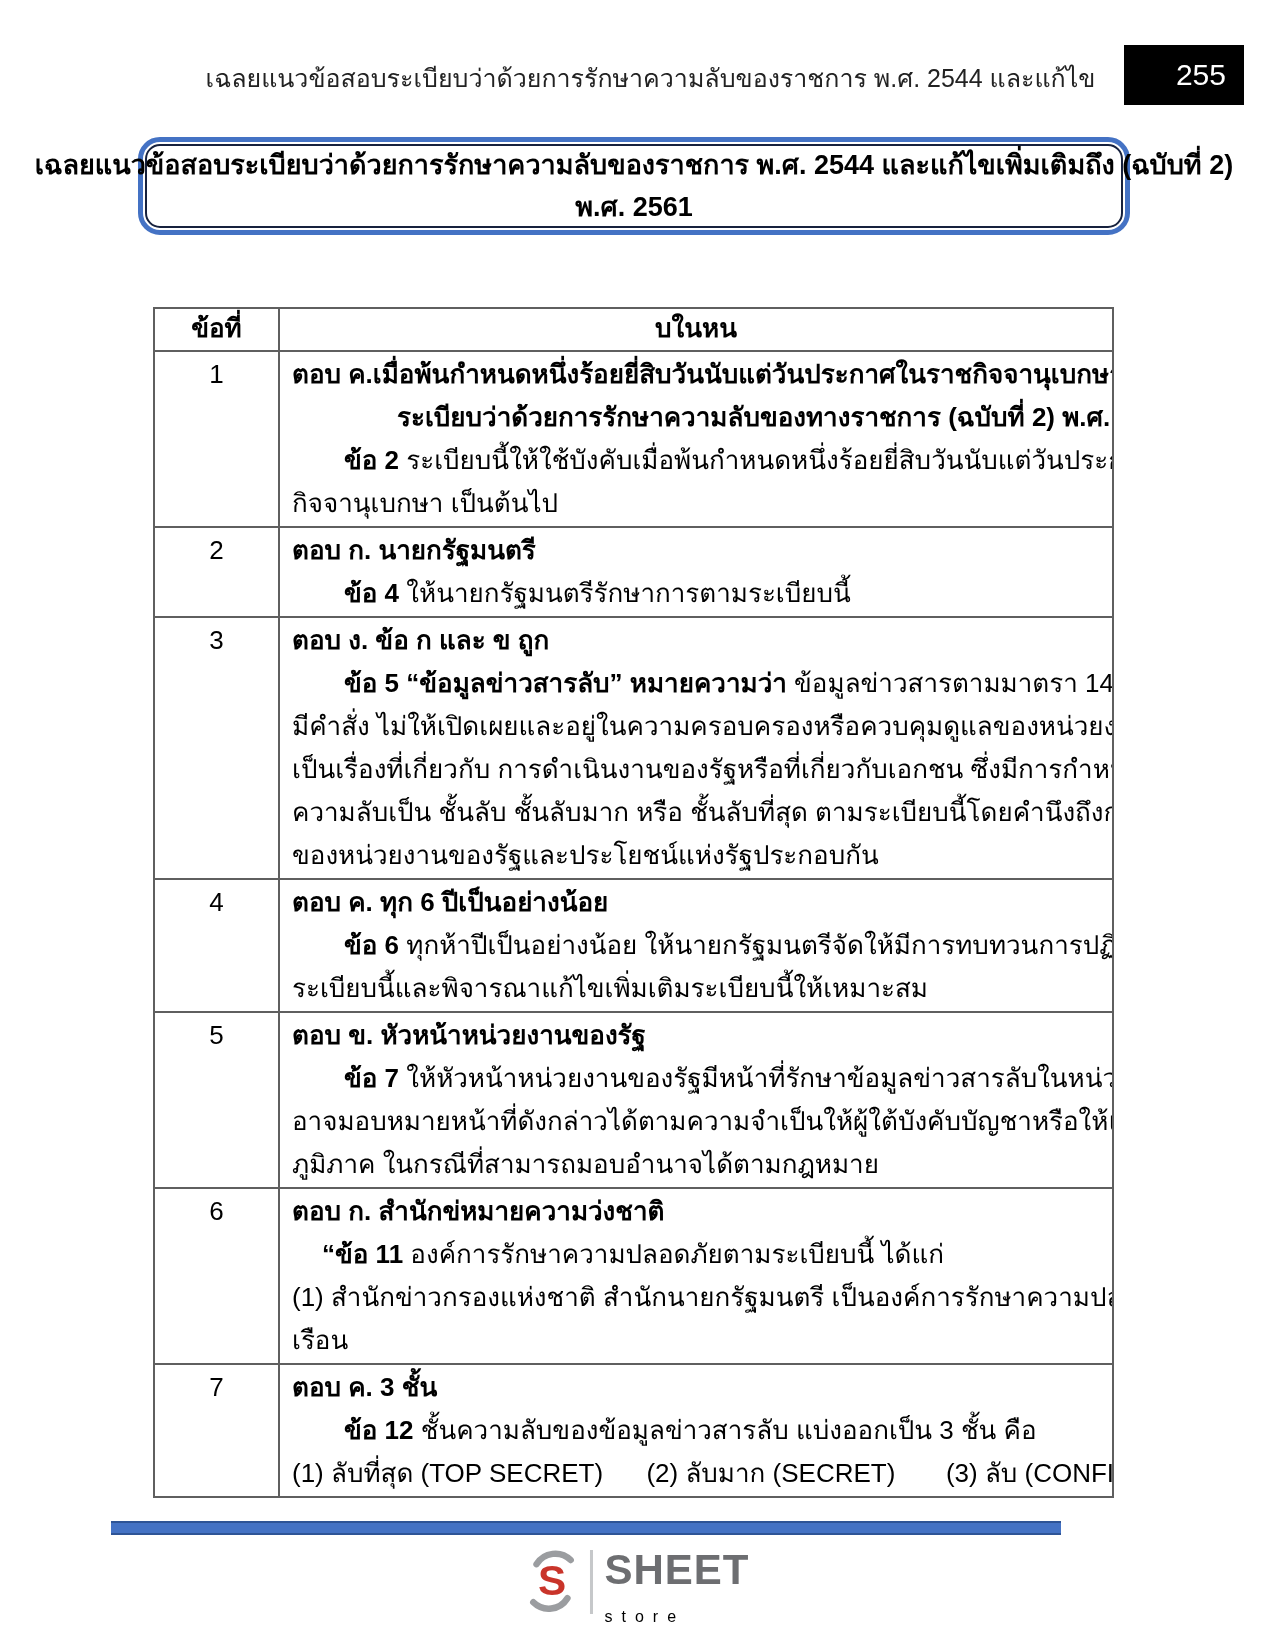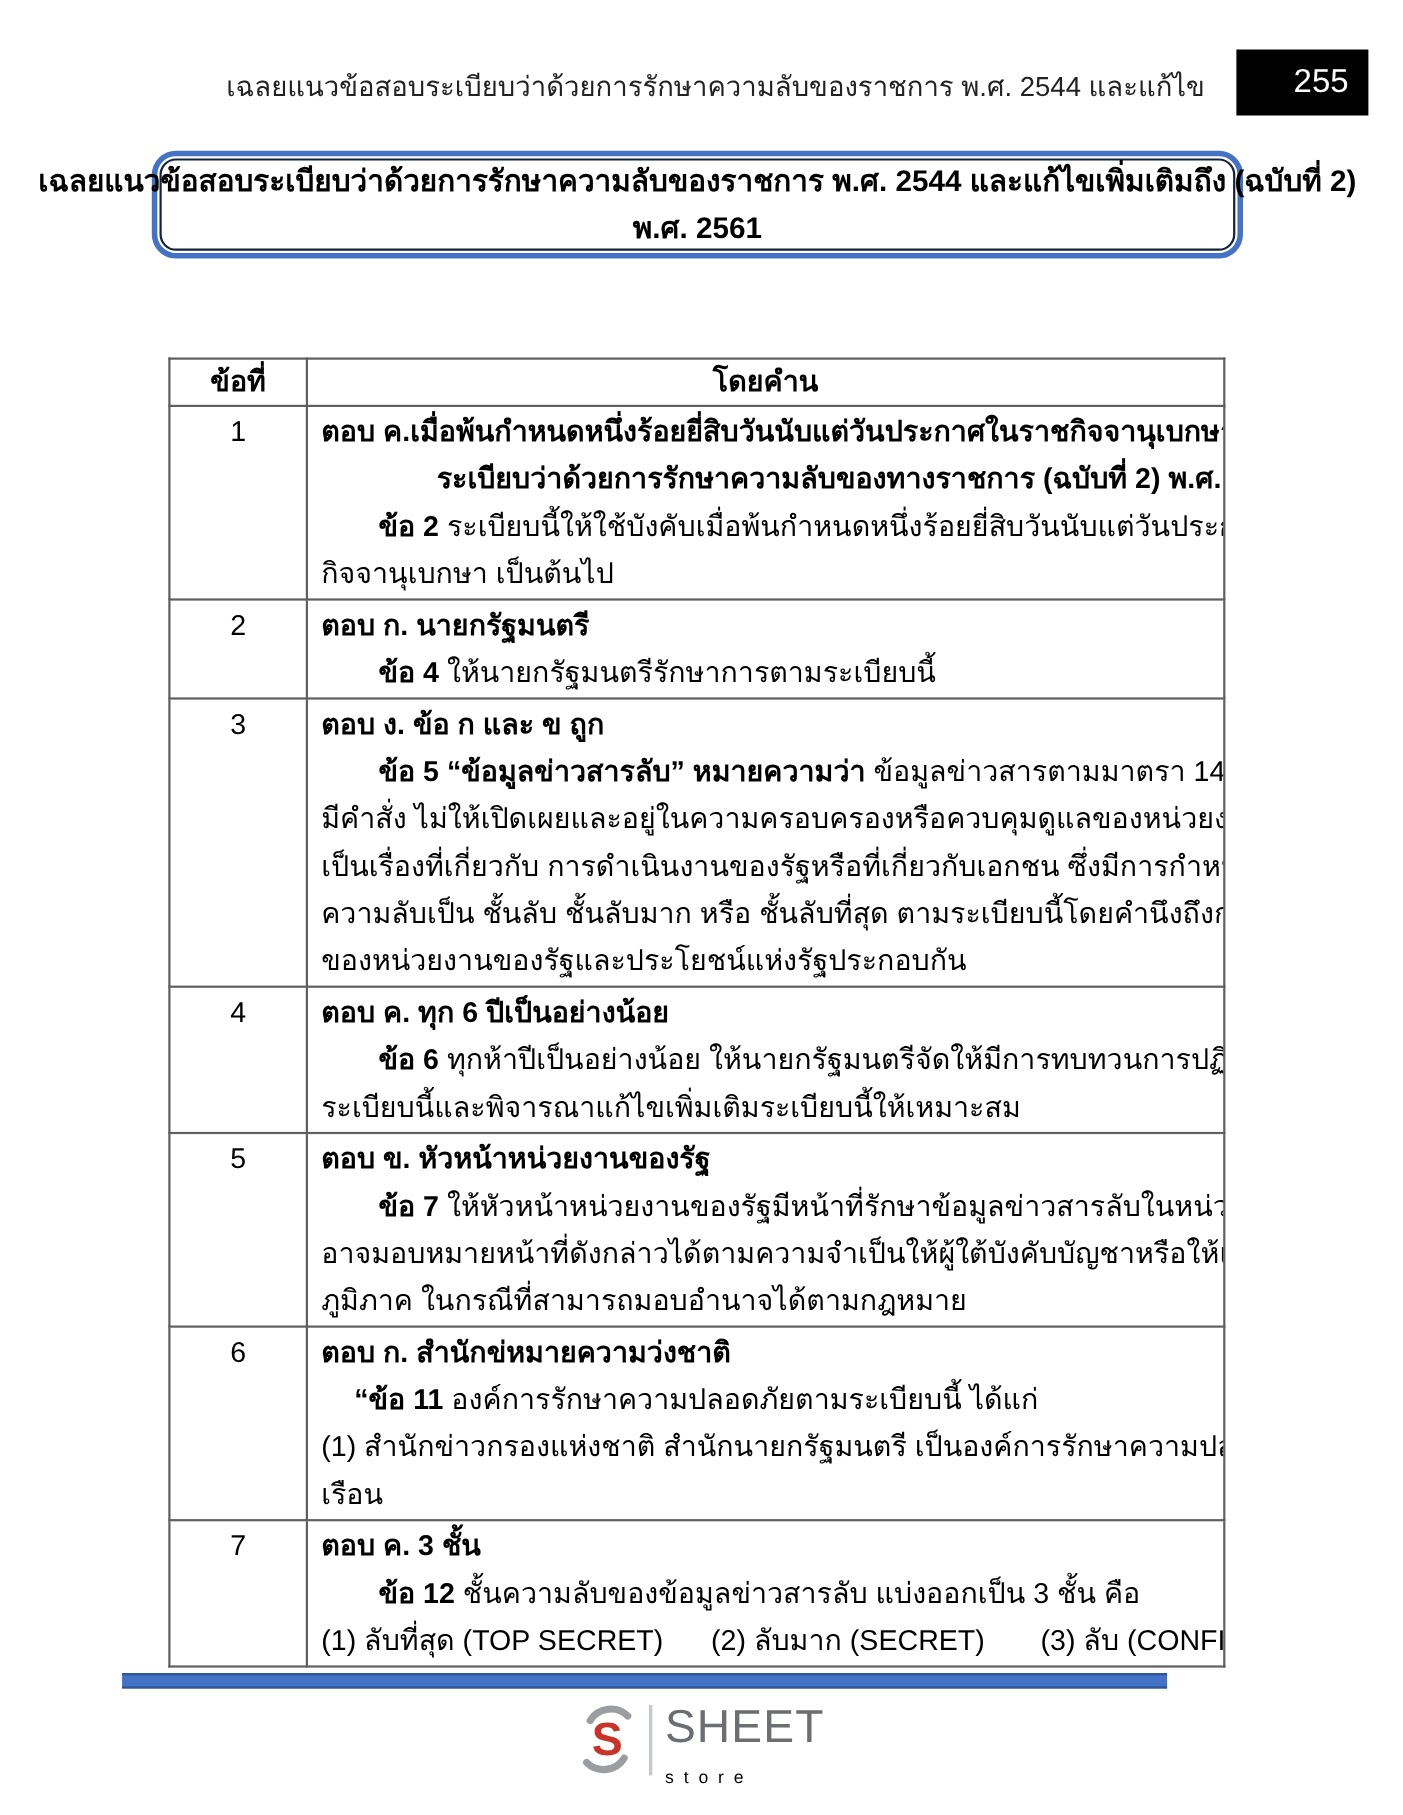--- a/index.html
+++ b/index.html
@@ -27,21 +27,21 @@
   .title-box-inner{
     position:absolute;left:2px;top:2px;right:2px;bottom:2px;
     border:2px solid #16213e;border-radius:15px;
     display:flex;flex-direction:column;justify-content:center;align-items:center;
   }
   .title-box-inner div{
     font-size:27px;font-weight:700;line-height:42px;white-space:nowrap;color:#000;
   }
   
   table.answers{
-    position:absolute;left:153px;top:325px;width:959px;
+    position:absolute;left:153px;top:307px;width:959px;
     border-collapse:collapse;table-layout:fixed;background:#fff;border-radius:30px;
   }
   table.answers th,table.answers td{
     border:2px solid #5f5f5f;box-sizing:border-box;vertical-align:top;
     font-size:26px;color:#000;
   }
   table.answers th{
     height:43px;font-weight:700;text-align:center;line-height:38px;padding:0;
   }
   col.c-no{width:125px;}
@@ -59,21 +59,21 @@
     position:absolute;left:111px;top:1521px;width:950px;height:14px;
     background:#4472C4;border-top:2px solid #2e5496;border-bottom:2px solid #2e5496;
     box-sizing:border-box;
   }
   .footer-logo{
     position:absolute;top:1548px;left:50%;transform:translateX(-50%);
     display:flex;align-items:center;gap:12px;height:68px;
   }
   .logo-divider{width:3px;height:64px;background:#c6c8ca;}
   .brand-col{display:flex;flex-direction:column;justify-content:center;}
-  .brand-name{font-size:42px;font-weight:400;color:#6d6e71;letter-spacing:1px;line-height:40px;margin-top:12px;}
+  .brand-name{font-size:42px;font-weight:700;color:#6d6e71;letter-spacing:1px;line-height:40px;margin-top:12px;}
   .brand-sub{font-size:16px;color:#000000;letter-spacing:9px;line-height:18px;margin-top:18px;}
 </style>
 </head>
 <body>
 
 <div class="running-header">เฉลยแนวข้อสอบระเบียบว่าด้วยการรักษาความลับของราชการ พ.ศ. 2544 และแก้ไข</div>
 <div class="page-number-box">
   <span>255</span>
 </div>
 
@@ -85,21 +85,21 @@
 </div>
 
 <table class="answers">
   <colgroup>
       <col class="c-no">
       <col class="c-ans">
     </colgroup>
   <thead>
     <tr>
       <th>ข้อที่</th>
-      <th>โดยคำน</th>
+      <th>บในหน</th>
     </tr>
   </thead>
   <tbody>
     <tr>
       <td class="no">1</td>
       <td class="ans">
         <div class="ln"><span class="b">ตอบ ค.เมื่อพ้นกำหนดหนึ่งร้อยยี่สิบวันนับแต่วันประกาศในราชกิจจานุเบกษาเป็นต้นไป</span><span></span></div>
         <div class="ln ind2"><span class="b">ระเบียบว่าด้วยการรักษาความลับของทางราชการ (ฉบับที่ 2) พ.ศ. 2561</span><span></span></div>
         <div class="ln ind"><span class="b">ข้อ 2</span><span> ระเบียบนี้ให้ใช้บังคับเมื่อพ้นกำหนดหนึ่งร้อยยี่สิบวันนับแต่วันประกาศในราช</span></div>
         <div class="ln"><span class="b"></span><span>กิจจานุเบกษา เป็นต้นไป</span></div>

